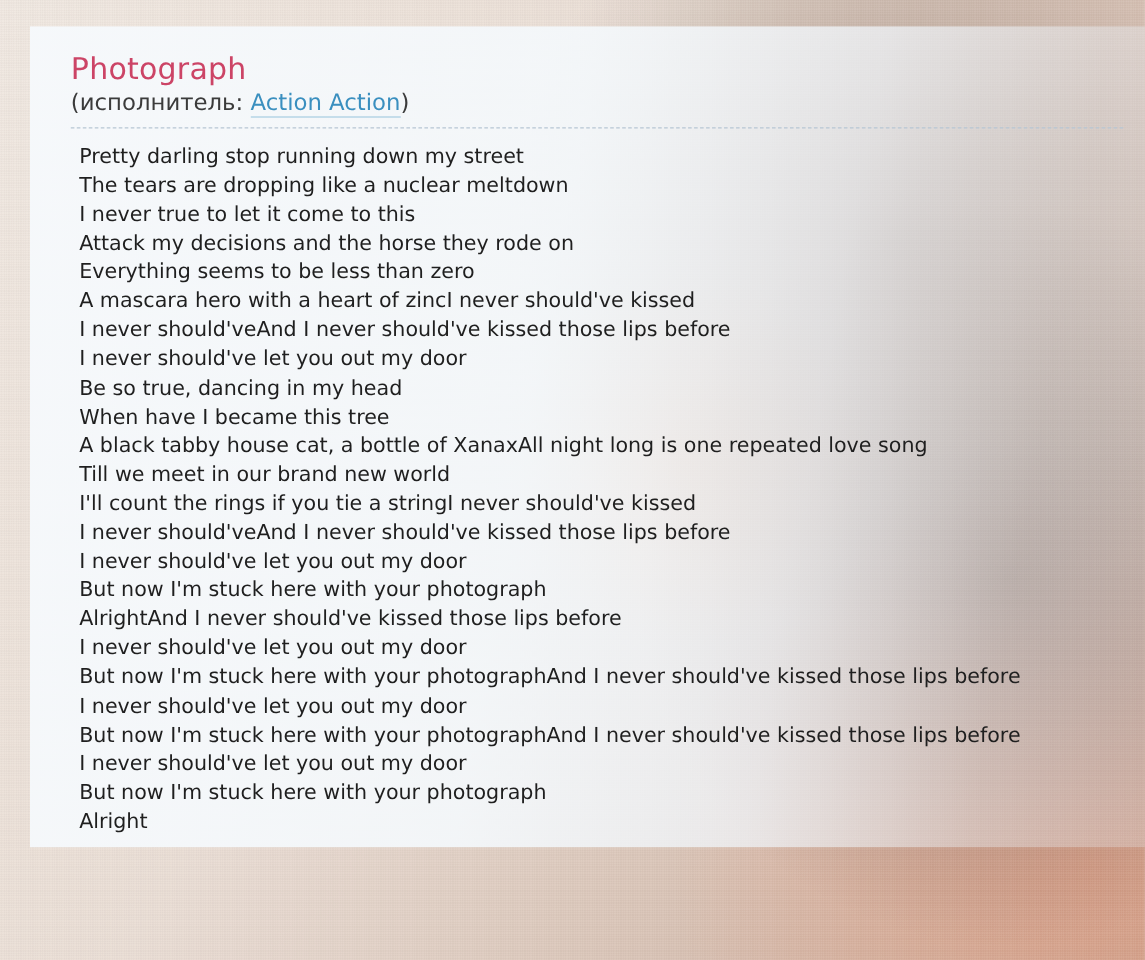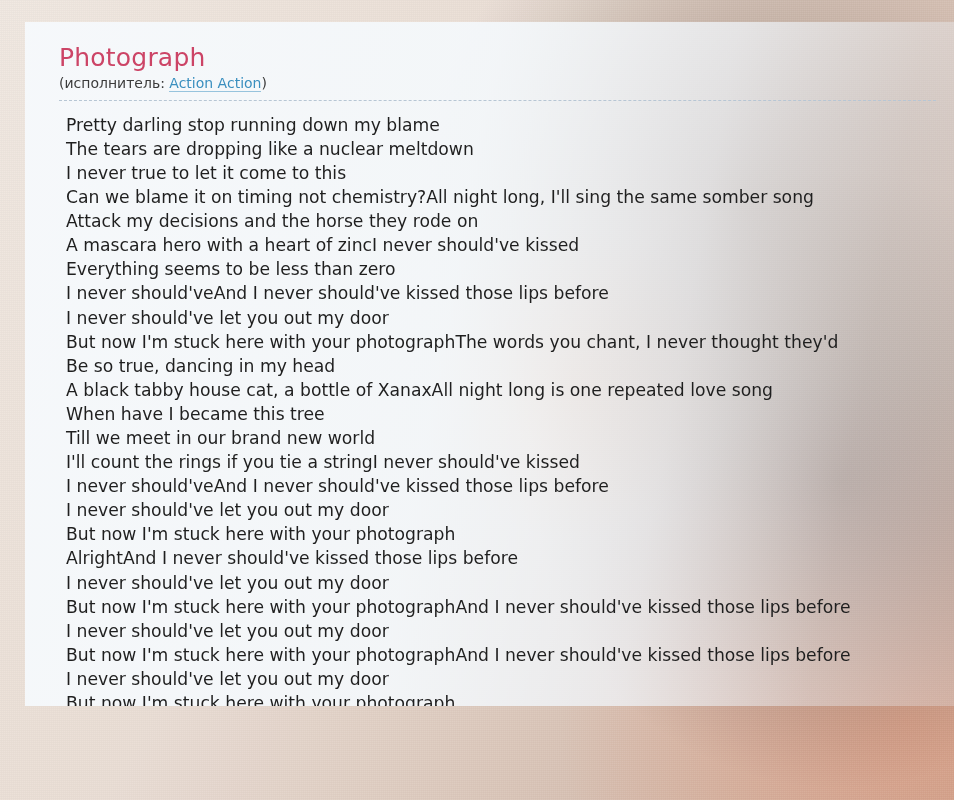--- a/index.html
+++ b/index.html
@@ -47,21 +47,21 @@
   .song-title {
     font-size: 25px;
     color: #cc4466;
     font-weight: normal;
     margin: 0 0 2px 17px;
     letter-spacing: 0.2px;
     line-height: 1.15;
   }
   .artist-line {
     margin: 0 0 6px 17px;
-    font-size: 14px;
+    font-size: 19px;
     color: #3b3b3b;
     padding-bottom: 9px;
     border-bottom: 1px dashed #b7c6d4;
     display: block;
   }
   .artist-link {
     color: #3a8fbf;
     text-decoration: none;
     border-bottom: 1px solid rgba(58,143,191,0.5);
   }
@@ -80,33 +80,31 @@
 </head>
 <body>
 
 <div class="bg-photo"></div>
 <div class="bg-noise"></div>
 
 <div class="lyrics-card">
   <h1 class="song-title">Photograph</h1>
   <div class="artist-line"><span>(исполнитель: </span><a class="artist-link" href="#">Action Action</a><span>)</span></div>
   <div class="lyrics-body">
-    <span class="lyric-line">Pretty darling stop running down my blame</span>
+    <span class="lyric-line">Pretty darling stop running down my street</span>
     <span class="lyric-line">The tears are dropping like a nuclear meltdown</span>
     <span class="lyric-line">I never true to let it come to this</span>
-    <span class="lyric-line">Can we blame it on timing not chemistry?All night long, I'll sing the same somber song</span>
     <span class="lyric-line">Attack my decisions and the horse they rode on</span>
+    <span class="lyric-line">Everything seems to be less than zero</span>
     <span class="lyric-line">A mascara hero with a heart of zincI never should've kissed</span>
-    <span class="lyric-line">Everything seems to be less than zero</span>
     <span class="lyric-line">I never should'veAnd I never should've kissed those lips before</span>
     <span class="lyric-line">I never should've let you out my door</span>
-    <span class="lyric-line">But now I'm stuck here with your photographThe words you chant, I never thought they'd</span>
     <span class="lyric-line">Be so true, dancing in my head</span>
+    <span class="lyric-line">When have I became this tree</span>
     <span class="lyric-line">A black tabby house cat, a bottle of XanaxAll night long is one repeated love song</span>
-    <span class="lyric-line">When have I became this tree</span>
     <span class="lyric-line">Till we meet in our brand new world</span>
     <span class="lyric-line">I'll count the rings if you tie a stringI never should've kissed</span>
     <span class="lyric-line">I never should'veAnd I never should've kissed those lips before</span>
     <span class="lyric-line">I never should've let you out my door</span>
     <span class="lyric-line">But now I'm stuck here with your photograph</span>
     <span class="lyric-line">AlrightAnd I never should've kissed those lips before</span>
     <span class="lyric-line">I never should've let you out my door</span>
     <span class="lyric-line">But now I'm stuck here with your photographAnd I never should've kissed those lips before</span>
     <span class="lyric-line">I never should've let you out my door</span>
     <span class="lyric-line">But now I'm stuck here with your photographAnd I never should've kissed those lips before</span>

